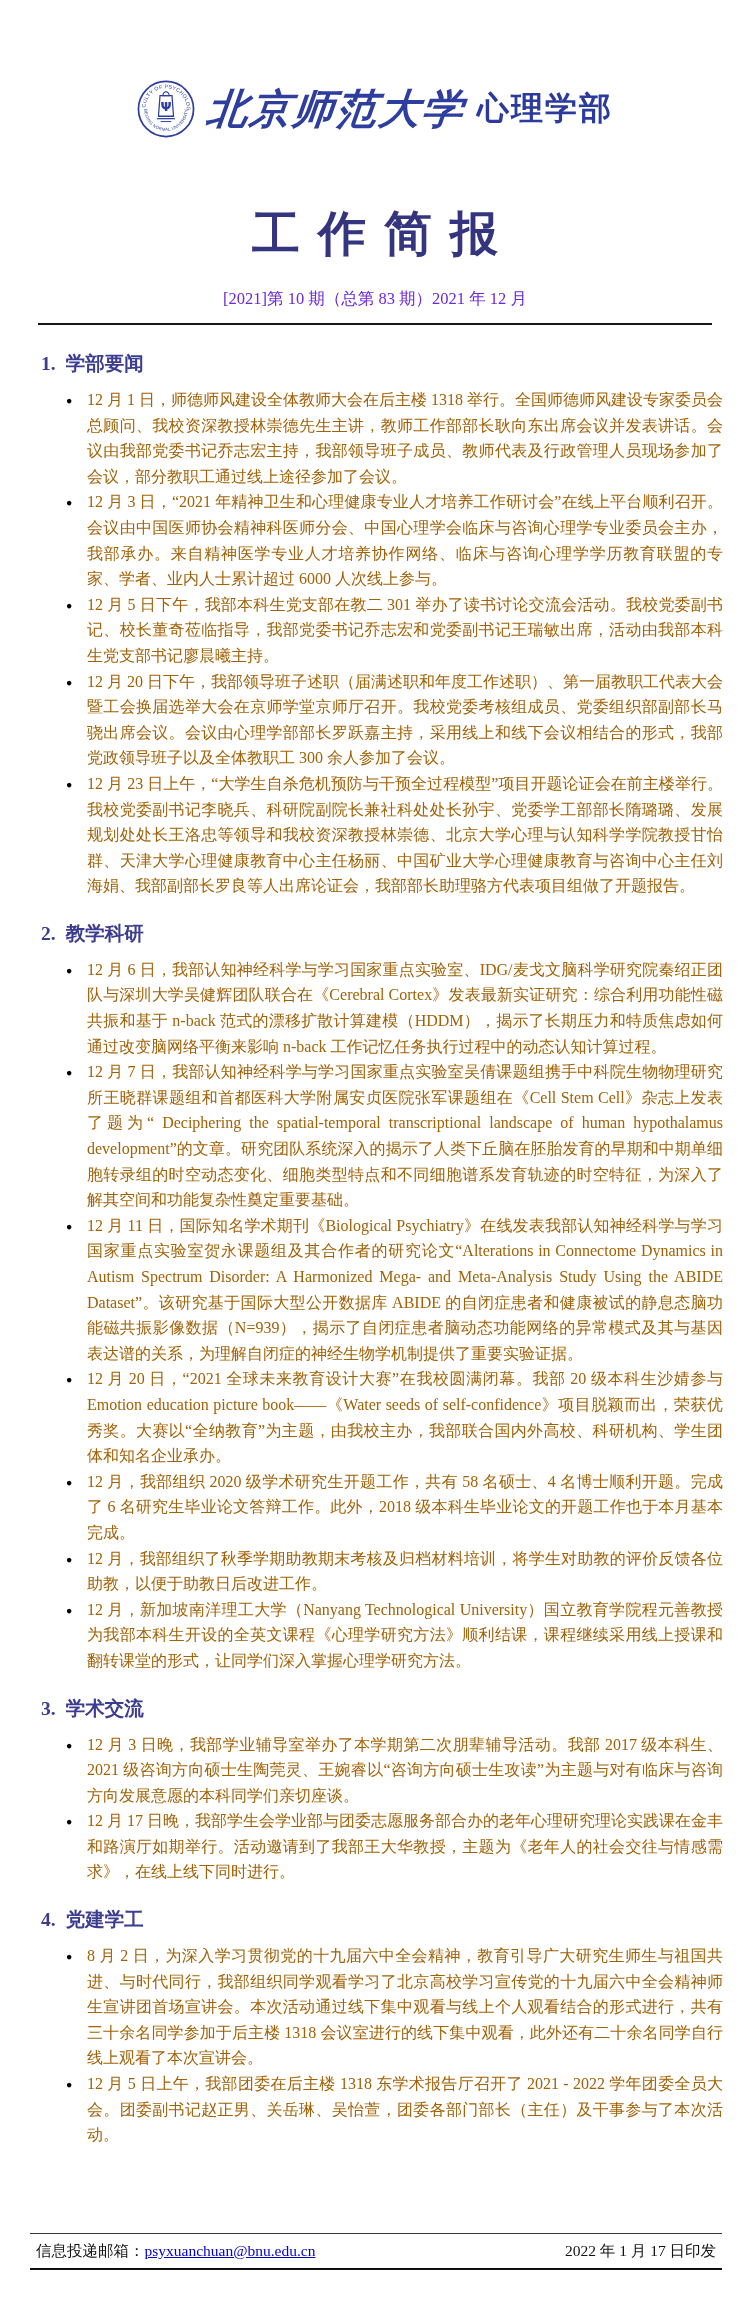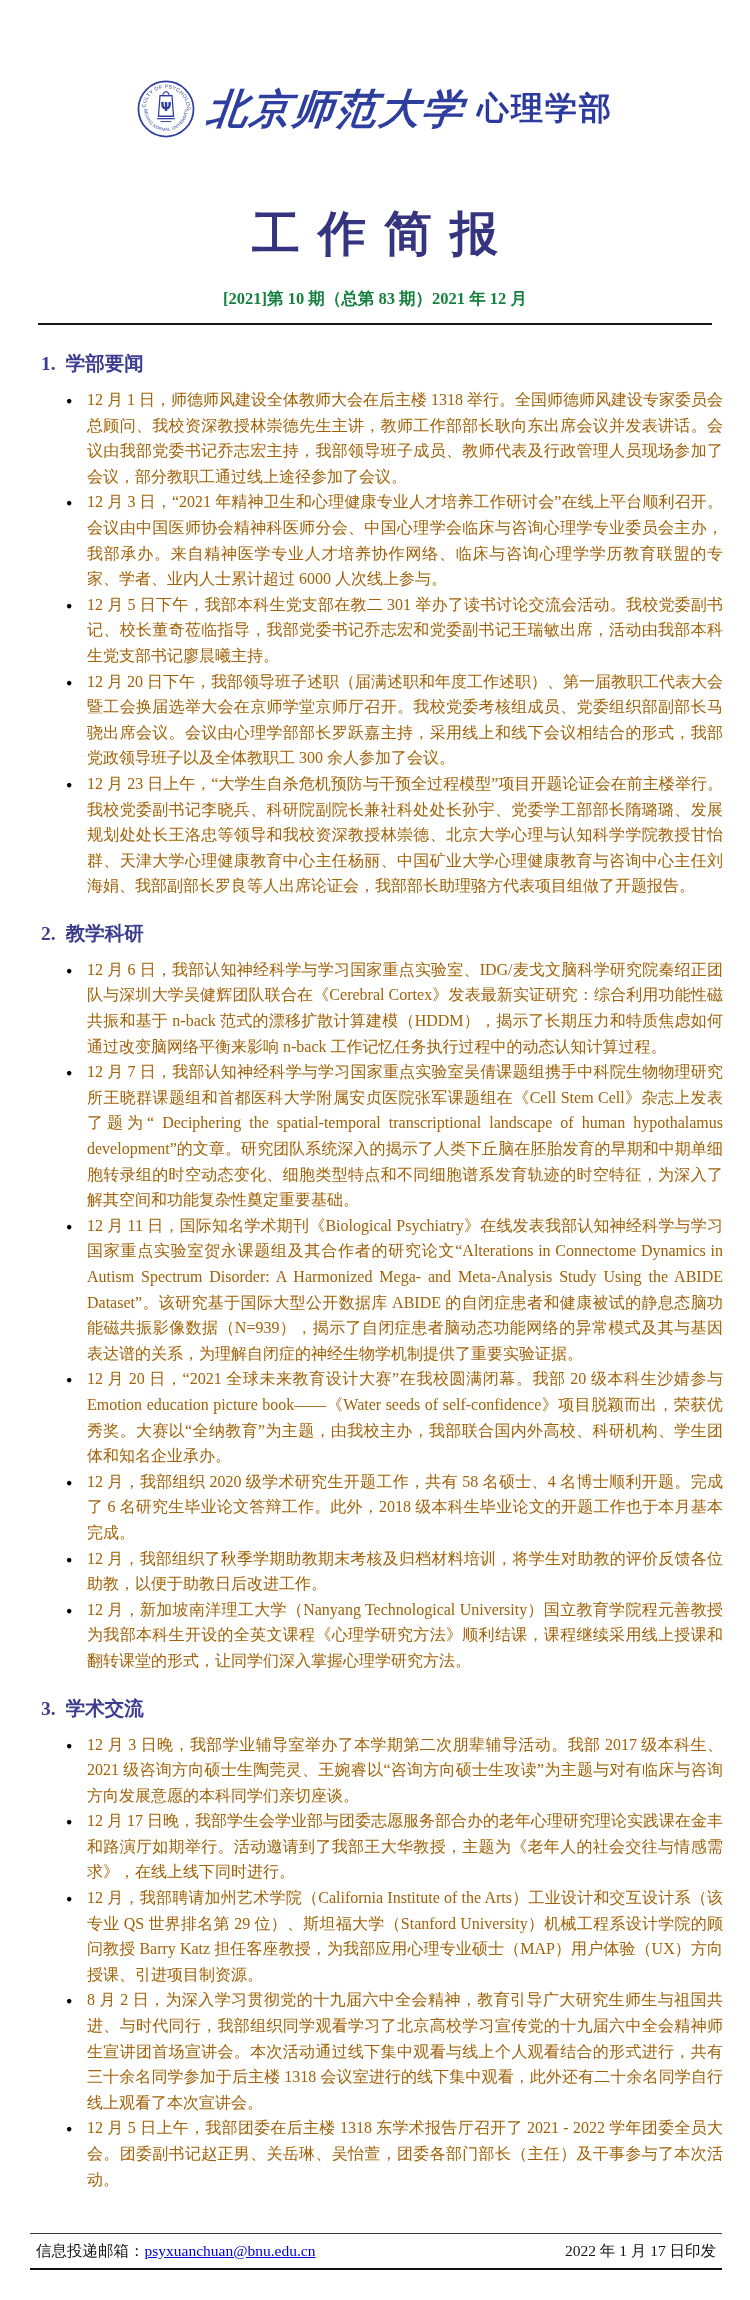--- a/index.html
+++ b/index.html
@@ -18,21 +18,21 @@
     font-size:32px;color:#2b3a9c;font-weight:900;letter-spacing:2px;white-space:nowrap;
     font-family:"Liberation Sans","DejaVu Sans",sans-serif;
   }
   
   .doc-title{
     text-align:center;margin-top:64px;font-size:48px;font-weight:700;color:#35357f;
     letter-spacing:18px;text-indent:18px;font-family:Liberation Serif, serif;
   }
   .issue-line{
     display:flex;justify-content:center;margin-top:22px;
-    font-size:16.5px;font-weight:700;color:#15803d;
+    font-size:16.5px;font-weight:400;color:#6d28d9;
   }
   .top-rule{border-top:2.6px solid #161616;margin:13px 38px 0 38px;}
   
   .content{padding:4px 27px 0 40px;}
   .section-heading{
     font-family:"Liberation Sans","DejaVu Sans",sans-serif;
     color:#3d3d90;font-size:19.5px;font-weight:700;margin:21px 0 10px 1px;
   }
   .section-heading .sec-num{margin-right:10px;font-family:"Liberation Serif","DejaVu Serif",serif;}
   .bullet-list{list-style:none;margin:0;padding:0;}
@@ -114,23 +114,25 @@
       <li>12 月，我部组织了秋季学期助教期末考核及归档材料培训，将学生对助教的评价反馈各位助教，以便于助教日后改进工作。</li>
       <li>12 月，新加坡南洋理工大学（Nanyang Technological University）国立教育学院程元善教授为我部本科生开设的全英文课程《心理学研究方法》顺利结课，课程继续采用线上授课和翻转课堂的形式，让同学们深入掌握心理学研究方法。</li>
     </ul>
 
     <h2 class="section-heading">
       <span class="sec-num">3.</span><span>学术交流</span>
     </h2>
     <ul class="bullet-list">
       <li>12 月 3 日晚，我部学业辅导室举办了本学期第二次朋辈辅导活动。我部 2017 级本科生、2021 级咨询方向硕士生陶莞灵、王婉睿以“咨询方向硕士生攻读”为主题与对有临床与咨询方向发展意愿的本科同学们亲切座谈。</li>
       <li>12 月 17 日晚，我部学生会学业部与团委志愿服务部合办的老年心理研究理论实践课在金丰和路演厅如期举行。活动邀请到了我部王大华教授，主题为《老年人的社会交往与情感需求》，在线上线下同时进行。</li>
-      <li>12 月，我部聘请加州艺术学院（California Institute of the Arts）工业设计和交互设计系（该专业 QS 世界排名第 29 位）、斯坦福大学（Stanford University）机械工程系设计学院的顾问教授 Barry Katz 担任客座教授，为我部应用心理专业硕士（MAP）用户体验（UX）方向授课、引进项目制资源。</li>
     </ul>
 
+    <h2 class="section-heading">
+      <span class="sec-num">4.</span><span>党建学工</span>
+    </h2>
     <ul class="bullet-list">
       <li>8 月 2 日，为深入学习贯彻党的十九届六中全会精神，教育引导广大研究生师生与祖国共进、与时代同行，我部组织同学观看学习了北京高校学习宣传党的十九届六中全会精神师生宣讲团首场宣讲会。本次活动通过线下集中观看与线上个人观看结合的形式进行，共有三十余名同学参加于后主楼 1318 会议室进行的线下集中观看，此外还有二十余名同学自行线上观看了本次宣讲会。</li>
       <li>12 月 5 日上午，我部团委在后主楼 1318 东学术报告厅召开了 2021 - 2022 学年团委全员大会。团委副书记赵正男、关岳琳、吴怡萱，团委各部门部长（主任）及干事参与了本次活动。</li>
     </ul>
 
   </div>
 
   <div class="footer">
     <div class="footer-line-thin"></div>
     <div class="footer-row">

